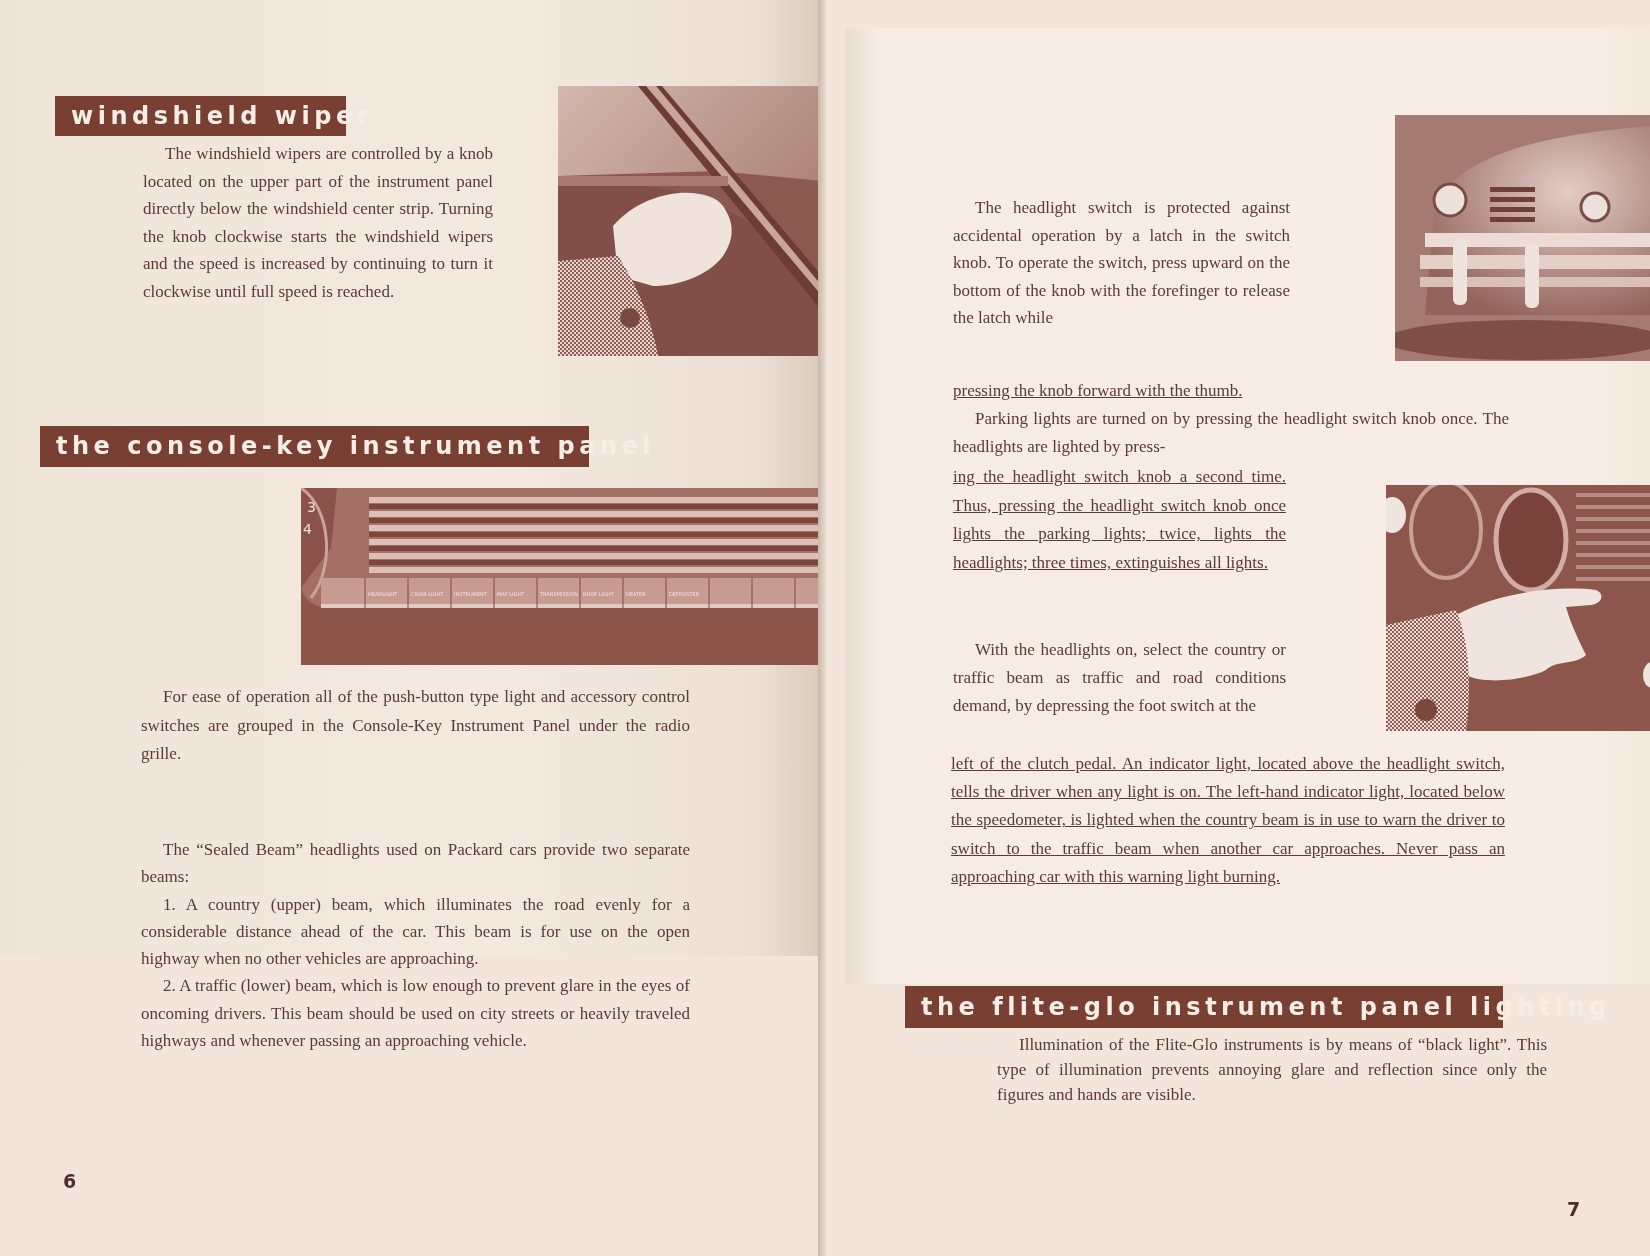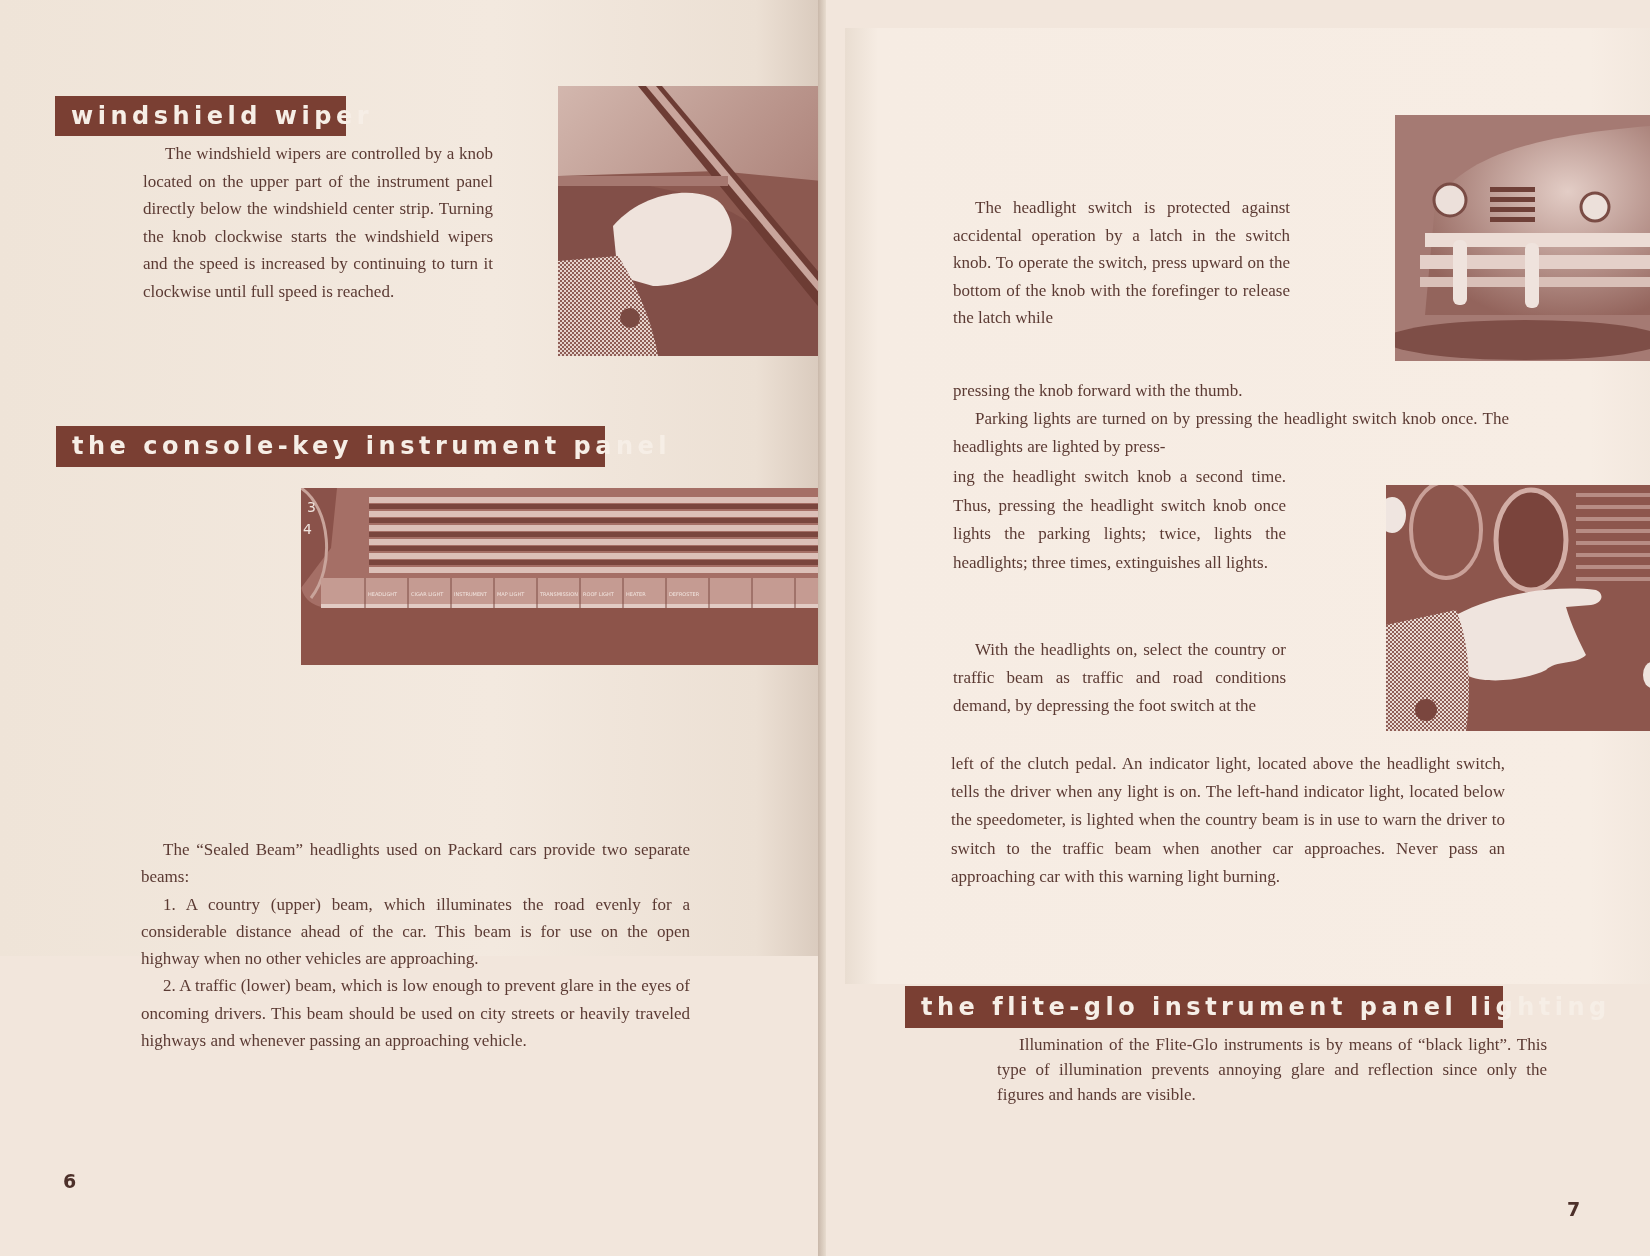--- a/index.html
+++ b/index.html
@@ -14,21 +14,21 @@
      background:linear-gradient(90deg,#c9b8aa,#e8dccf); }
 
   .hdr { position:absolute; background:#7a3f33; color:#f6eee6;
      font-family:"DejaVu Sans","Liberation Sans",sans-serif; font-weight:bold;
      font-size:24px; letter-spacing:4.5px; line-height:40px; padding:0 16px;
      white-space:nowrap; box-sizing:border-box; }
 
   .txt { position:absolute; font-size:17px; line-height:27.5px; text-align:justify;
      color:#5b3a33; margin:0; }
   .txt p { margin:0; text-indent:22px; }
-  .txt p.noind { text-indent:0; }
+  .txt p.noind { text-indent:0;text-decoration:underline; }
 
   .photo { position:absolute; overflow:hidden; }
   .pnum { position:absolute; font-family:"DejaVu Sans","Liberation Sans",sans-serif;
      font-weight:bold; font-size:19px; color:#4d302a; }
 </style>
 </head>
 <body>
 
 <div class="page page-left">
 
@@ -56,21 +56,21 @@
       <path d="M0 95 C60 92 150 100 210 150 L264 200 L264 270 L0 270 Z" fill="#7b4a42" opacity="0.6"></path>
       <path d="M80 0 L104 0 L264 190 L264 225 Z" fill="#6d3c34"></path>
       <path d="M88 0 L98 0 L264 200 L264 210 Z" fill="#c9a59c"></path>
       <rect x="0" y="90" width="170" height="10" fill="#a67870"></rect>
       <path d="M55 140 C90 100 150 100 165 120 C175 135 178 150 165 170 C150 190 120 200 95 200 L60 190 Z" fill="#efe3dc"></path>
       <path d="M0 175 L60 170 C80 200 95 240 100 270 L0 270 Z" fill="url(#check)"></path>
       <circle cx="72" cy="232" r="10" fill="#7a4a42"></circle>
     </svg>
   </div>
 
-  <div class="hdr" style="left:56px; top:426px; width:549px; height:41px; line-height:41px;">the console-key instrument panel</div>
+  <div class="hdr" style="left:40px; top:426px; width:549px; height:41px; line-height:41px;">the console-key instrument panel</div>
 
   <div class="photo" style="left:301px; top:488px; width:521px; height:177px; background:#8d544a;">
     <svg width="521" height="177" viewBox="0 0 521 177">
       <rect width="521" height="177" fill="#8d544a"></rect>
       <path d="M0 0 L521 0 L521 120 L30 120 C12 120 0 110 0 95 Z" fill="#a56f66"></path>
       <path d="M0 0 L36 0 L30 60 L0 100 Z" fill="#8a524a"></path>
       <path d="M0 0 C30 20 34 80 10 110" stroke="#c9a49b" stroke-width="3" fill="none"></path>
       <text x="6" y="24" font-size="14" fill="#efe2dc" font-family="DejaVu Sans, sans-serif">3</text>
       <text x="2" y="46" font-size="14" fill="#efe2dc" font-family="DejaVu Sans, sans-serif">4</text>
       <g fill="#dcc0b8">
@@ -109,20 +109,23 @@
         <text x="153" y="108">INSTRUMENT</text>
         <text x="196" y="108">MAP LIGHT</text>
         <text x="239" y="108">TRANSMISSION</text>
         <text x="282" y="108">ROOF LIGHT</text>
         <text x="325" y="108">HEATER</text>
         <text x="368" y="108">DEFROSTER</text>
       </g>
     </svg>
   </div>
 
+  <div class="txt" style="left:141px; top:683px; width:549px; line-height:28.5px;">
+    <p>For ease of operation all of the push-button type light and accessory control switches are grouped in the Console-Key Instrument Panel under the radio grille.</p>
+  </div>
 
 
   <div class="txt" style="left:141px; top:836px; width:549px; line-height:27.3px;">
     <p>The “Sealed Beam” headlights used on Packard cars provide two separate beams:</p>
     <p>1. A country (upper) beam, which illuminates the road evenly for a considerable distance ahead of the car. This beam is for use on the open highway when no other vehicles are approaching.</p>
     <p>2. A traffic (lower) beam, which is low enough to prevent glare in the eyes of oncoming drivers. This beam should be used on city streets or heavily traveled highways and whenever passing an approaching vehicle.</p>
   </div>
 
   <div class="pnum" style="left:63px; top:1170px;">6</div>
 </div>

